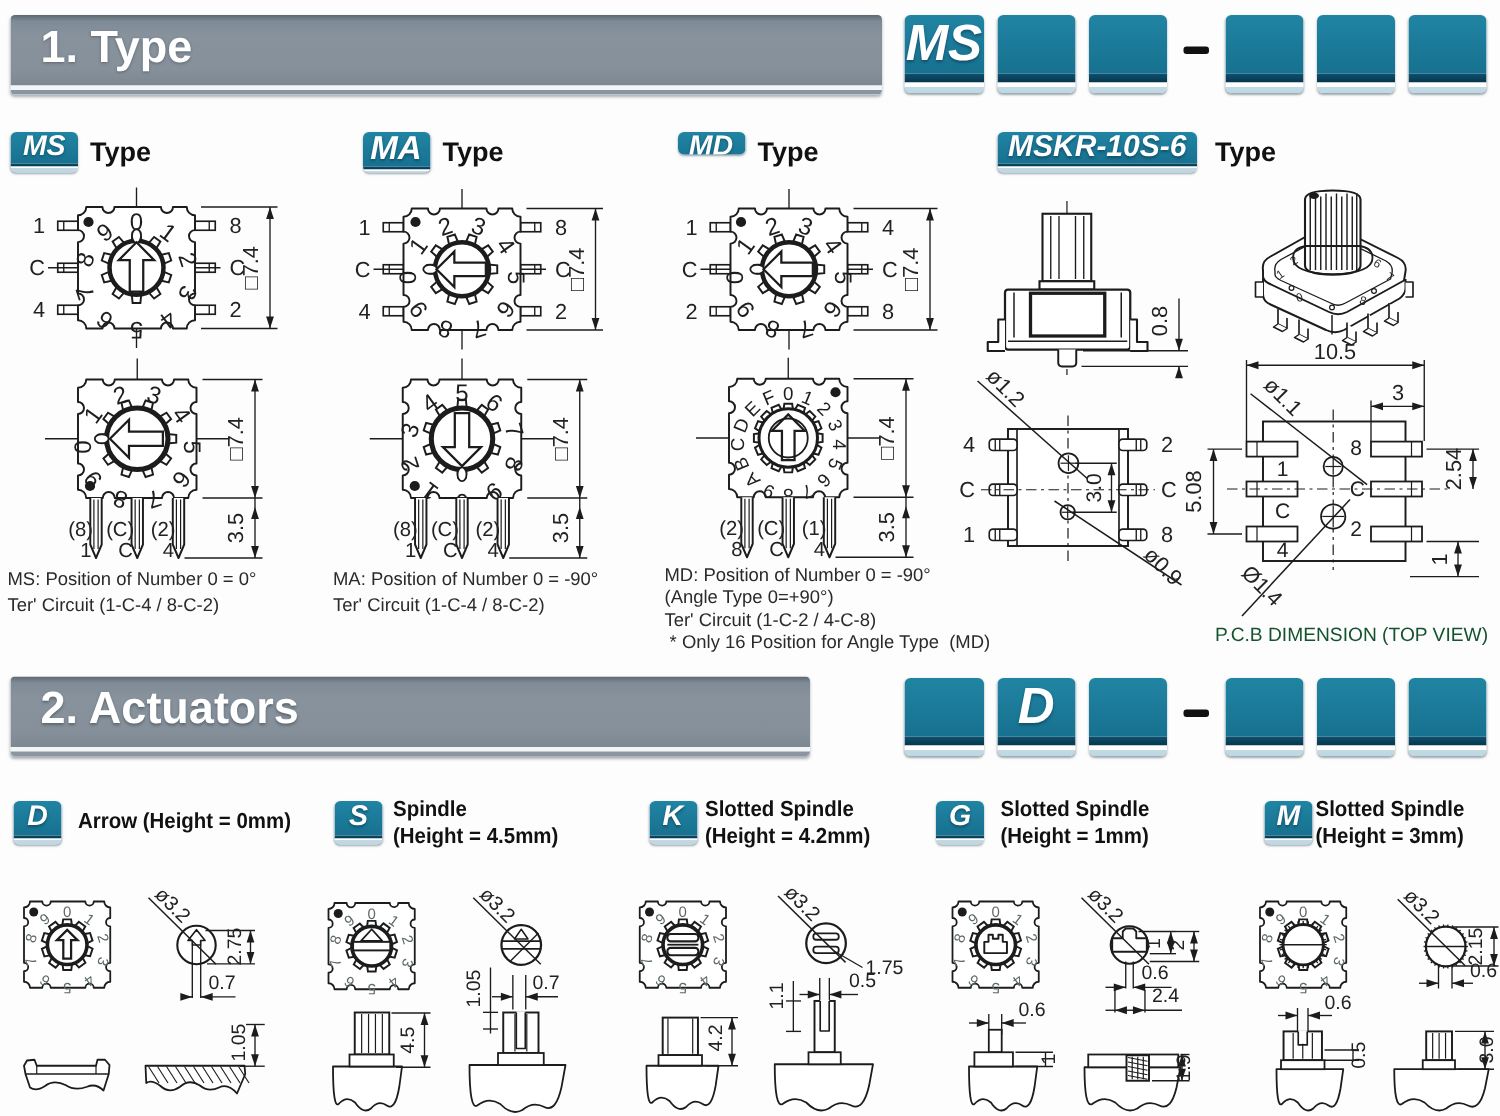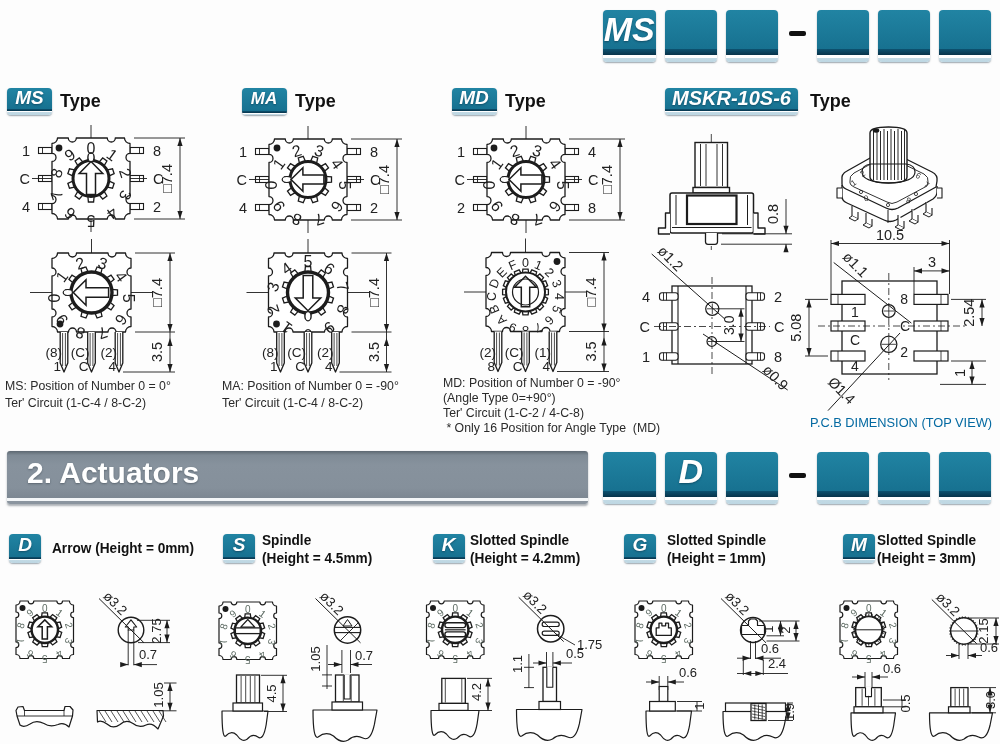--- a/index.html
+++ b/index.html
@@ -16,20 +16,25 @@
 .tb2{background:linear-gradient(180deg,#0d5270 0,#08344b 100%);}
 .tb3{background:#fff;}
 .tb4{background:linear-gradient(180deg,#c2dae5 0,#8db4c7 100%);flex:1;height:100%;}
 .dash{position:absolute;background:#111;border-radius:2px;}
 .lbl{position:absolute;font-weight:bold;color:#111;}
 .small{position:absolute;color:#2a2a2a;font-size:12.3px;line-height:16.6px;white-space:nowrap;}
 .alab{position:absolute;color:#111;font-weight:bold;font-size:14.5px;line-height:18px;transform:scaleX(0.94);transform-origin:0 0;white-space:nowrap;}
 
 </style></head><body>
 <div id="page">
+<div class="bar" style="left:7px;top:10px;width:581px;">
+      <div class="body">1. Type</div>
+      <div class="wline"></div>
+      <div class="gline"></div>
+    </div>
 <div class="tbox" style="left:603px;top:9.5px;width:52.5px;height:52.5px;">
       <div class="tb1" style="height:39.9px;font-size:34px;">MS</div>
       <div class="tb2" style="height:6.0px;"></div>
       <div class="tb3" style="height:2.6px;"></div>
       <div class="tb4"></div>
     </div>
 <div class="tbox" style="left:664.5px;top:9.5px;width:52.5px;height:52.5px;">
       <div class="tb1" style="height:39.9px;font-size:34px;"></div>
       <div class="tb2" style="height:6.0px;"></div>
       <div class="tb3" style="height:2.6px;"></div>
@@ -61,27 +66,27 @@
       <div class="tb4"></div>
     </div>
 <div class="tbox" style="left:7px;top:87.5px;width:45px;height:27px;">
       <div class="tb1" style="height:21.6px;font-size:19px;">MS</div>
       <div class="tb2" style="height:2.2px;"></div>
       <div class="tb3" style="height:1.2px;"></div>
       <div class="tb4"></div>
     </div>
 <div class="lbl" style="left:60px;top:91px;font-size:18px;">Type</div>
 <div class="tbox" style="left:241.5px;top:87.5px;width:45px;height:27px;">
-      <div class="tb1" style="height:23px;font-size:17px;">MA</div>
+      <div class="tb1" style="height:23px;font-size:22px;">MA</div>
       <div class="tb2" style="height:2.2px;"></div>
       <div class="tb3" style="height:1.2px;"></div>
       <div class="tb4"></div>
     </div>
 <div class="lbl" style="left:295px;top:91px;font-size:18px;">Type</div>
-<div class="tbox" style="left:451.5px;top:87.5px;width:45px;height:27px;">
+<div class="tbox" style="left:451.5px;top:87.5px;width:45px;height:15px;">
       <div class="tb1" style="height:21.6px;font-size:19px;">MD</div>
       <div class="tb2" style="height:2.2px;"></div>
       <div class="tb3" style="height:1.2px;"></div>
       <div class="tb4"></div>
     </div>
 <div class="lbl" style="left:505px;top:91px;font-size:18px;">Type</div>
 <div class="tbox" style="left:665px;top:87.5px;width:133px;height:27px;">
       <div class="tb1" style="height:21.6px;font-size:20px;">MSKR-10S-6</div>
       <div class="tb2" style="height:2.2px;"></div>
       <div class="tb3" style="height:1.2px;"></div>
@@ -1239,22 +1244,22 @@
 <line x1="970.0" y1="687.6" x2="996.0" y2="687.6" stroke="#1c1c1c" stroke-width="0.9"></line>
 <line x1="972.0" y1="712.8" x2="996.0" y2="712.8" stroke="#1c1c1c" stroke-width="0.9"></line>
 <line x1="990.0" y1="687.6" x2="990.0" y2="712.8" stroke="#1c1c1c" stroke-width="0.9"></line>
 <polygon points="990.0,687.6 992.6,695.6 987.4,695.6" fill="#1c1c1c"></polygon>
 <polygon points="990.0,712.8 987.4,704.8 992.6,704.8" fill="#1c1c1c"></polygon>
 <text x="995.0" y="700.0" font-family="Liberation Sans, sans-serif" font-size="13" font-weight="normal" fill="#222" text-anchor="middle" transform="rotate(-90 995.0 700.0)">3.0</text>
     </svg>
 <div class="small" style="left:5px;top:378px;">MS: Position of Number 0 = 0°<br>Ter' Circuit (1-C-4 / 8-C-2)</div>
 <div class="small" style="left:222px;top:378px;">MA: Position of Number 0 = -90°<br>Ter' Circuit (1-C-4 / 8-C-2)</div>
 <div class="small" style="left:443px;top:376px;line-height:15px;">MD: Position of Number 0 = -90°<br>(Angle Type 0=+90°)<br>Ter' Circuit (1-C-2 / 4-C-8)<br>&nbsp;* Only 16 Position for Angle Type&nbsp; (MD)</div>
-<div class="small" style="left:810px;top:415px;font-size:12.8px;color:#0369a1;">P.C.B DIMENSION (TOP VIEW)</div>
-<div class="bar" style="left:7px;top:451px;width:581px;">
+<div class="small" style="left:810px;top:415px;font-size:12.8px;color:#14532d;">P.C.B DIMENSION (TOP VIEW)</div>
+<div class="bar" style="left:7px;top:451px;width:533px;">
       <div class="body">2. Actuators</div>
       <div class="wline"></div>
       <div class="gline"></div>
     </div>
 <div class="tbox" style="left:603px;top:451.5px;width:52.5px;height:52.5px;">
       <div class="tb1" style="height:39.9px;font-size:34px;"></div>
       <div class="tb2" style="height:6.0px;"></div>
       <div class="tb3" style="height:2.6px;"></div>
       <div class="tb4"></div>
     </div>

